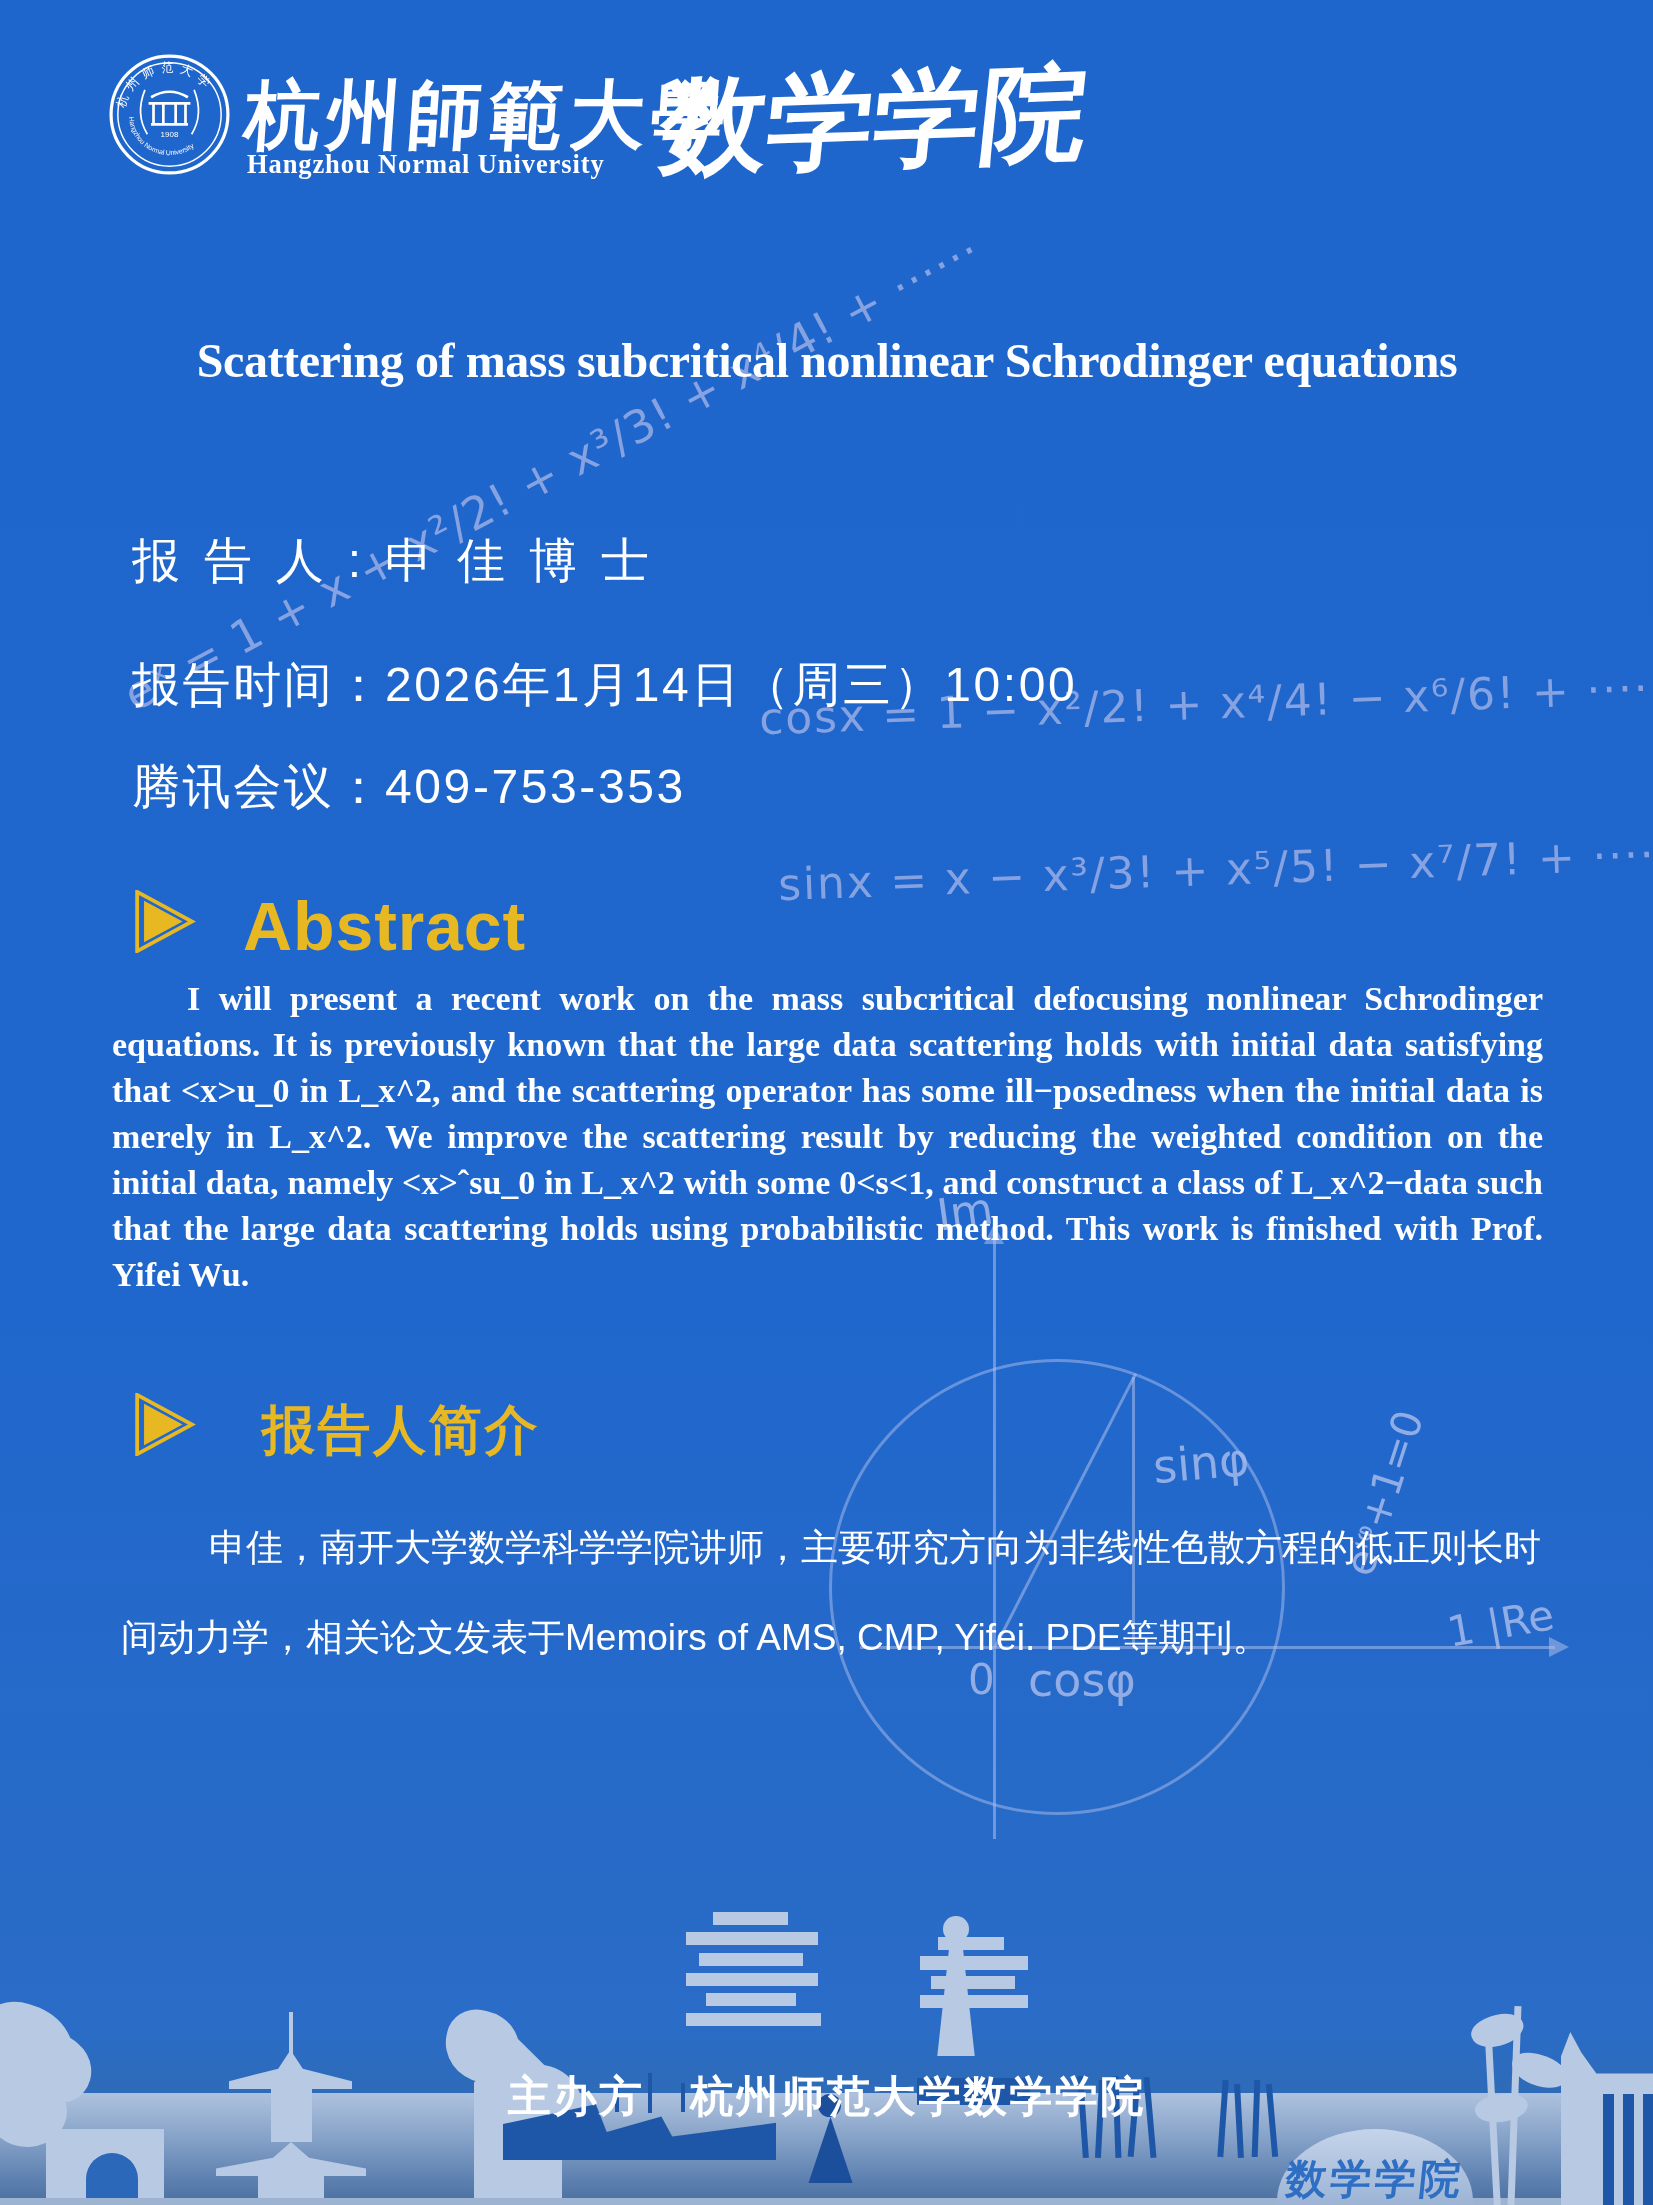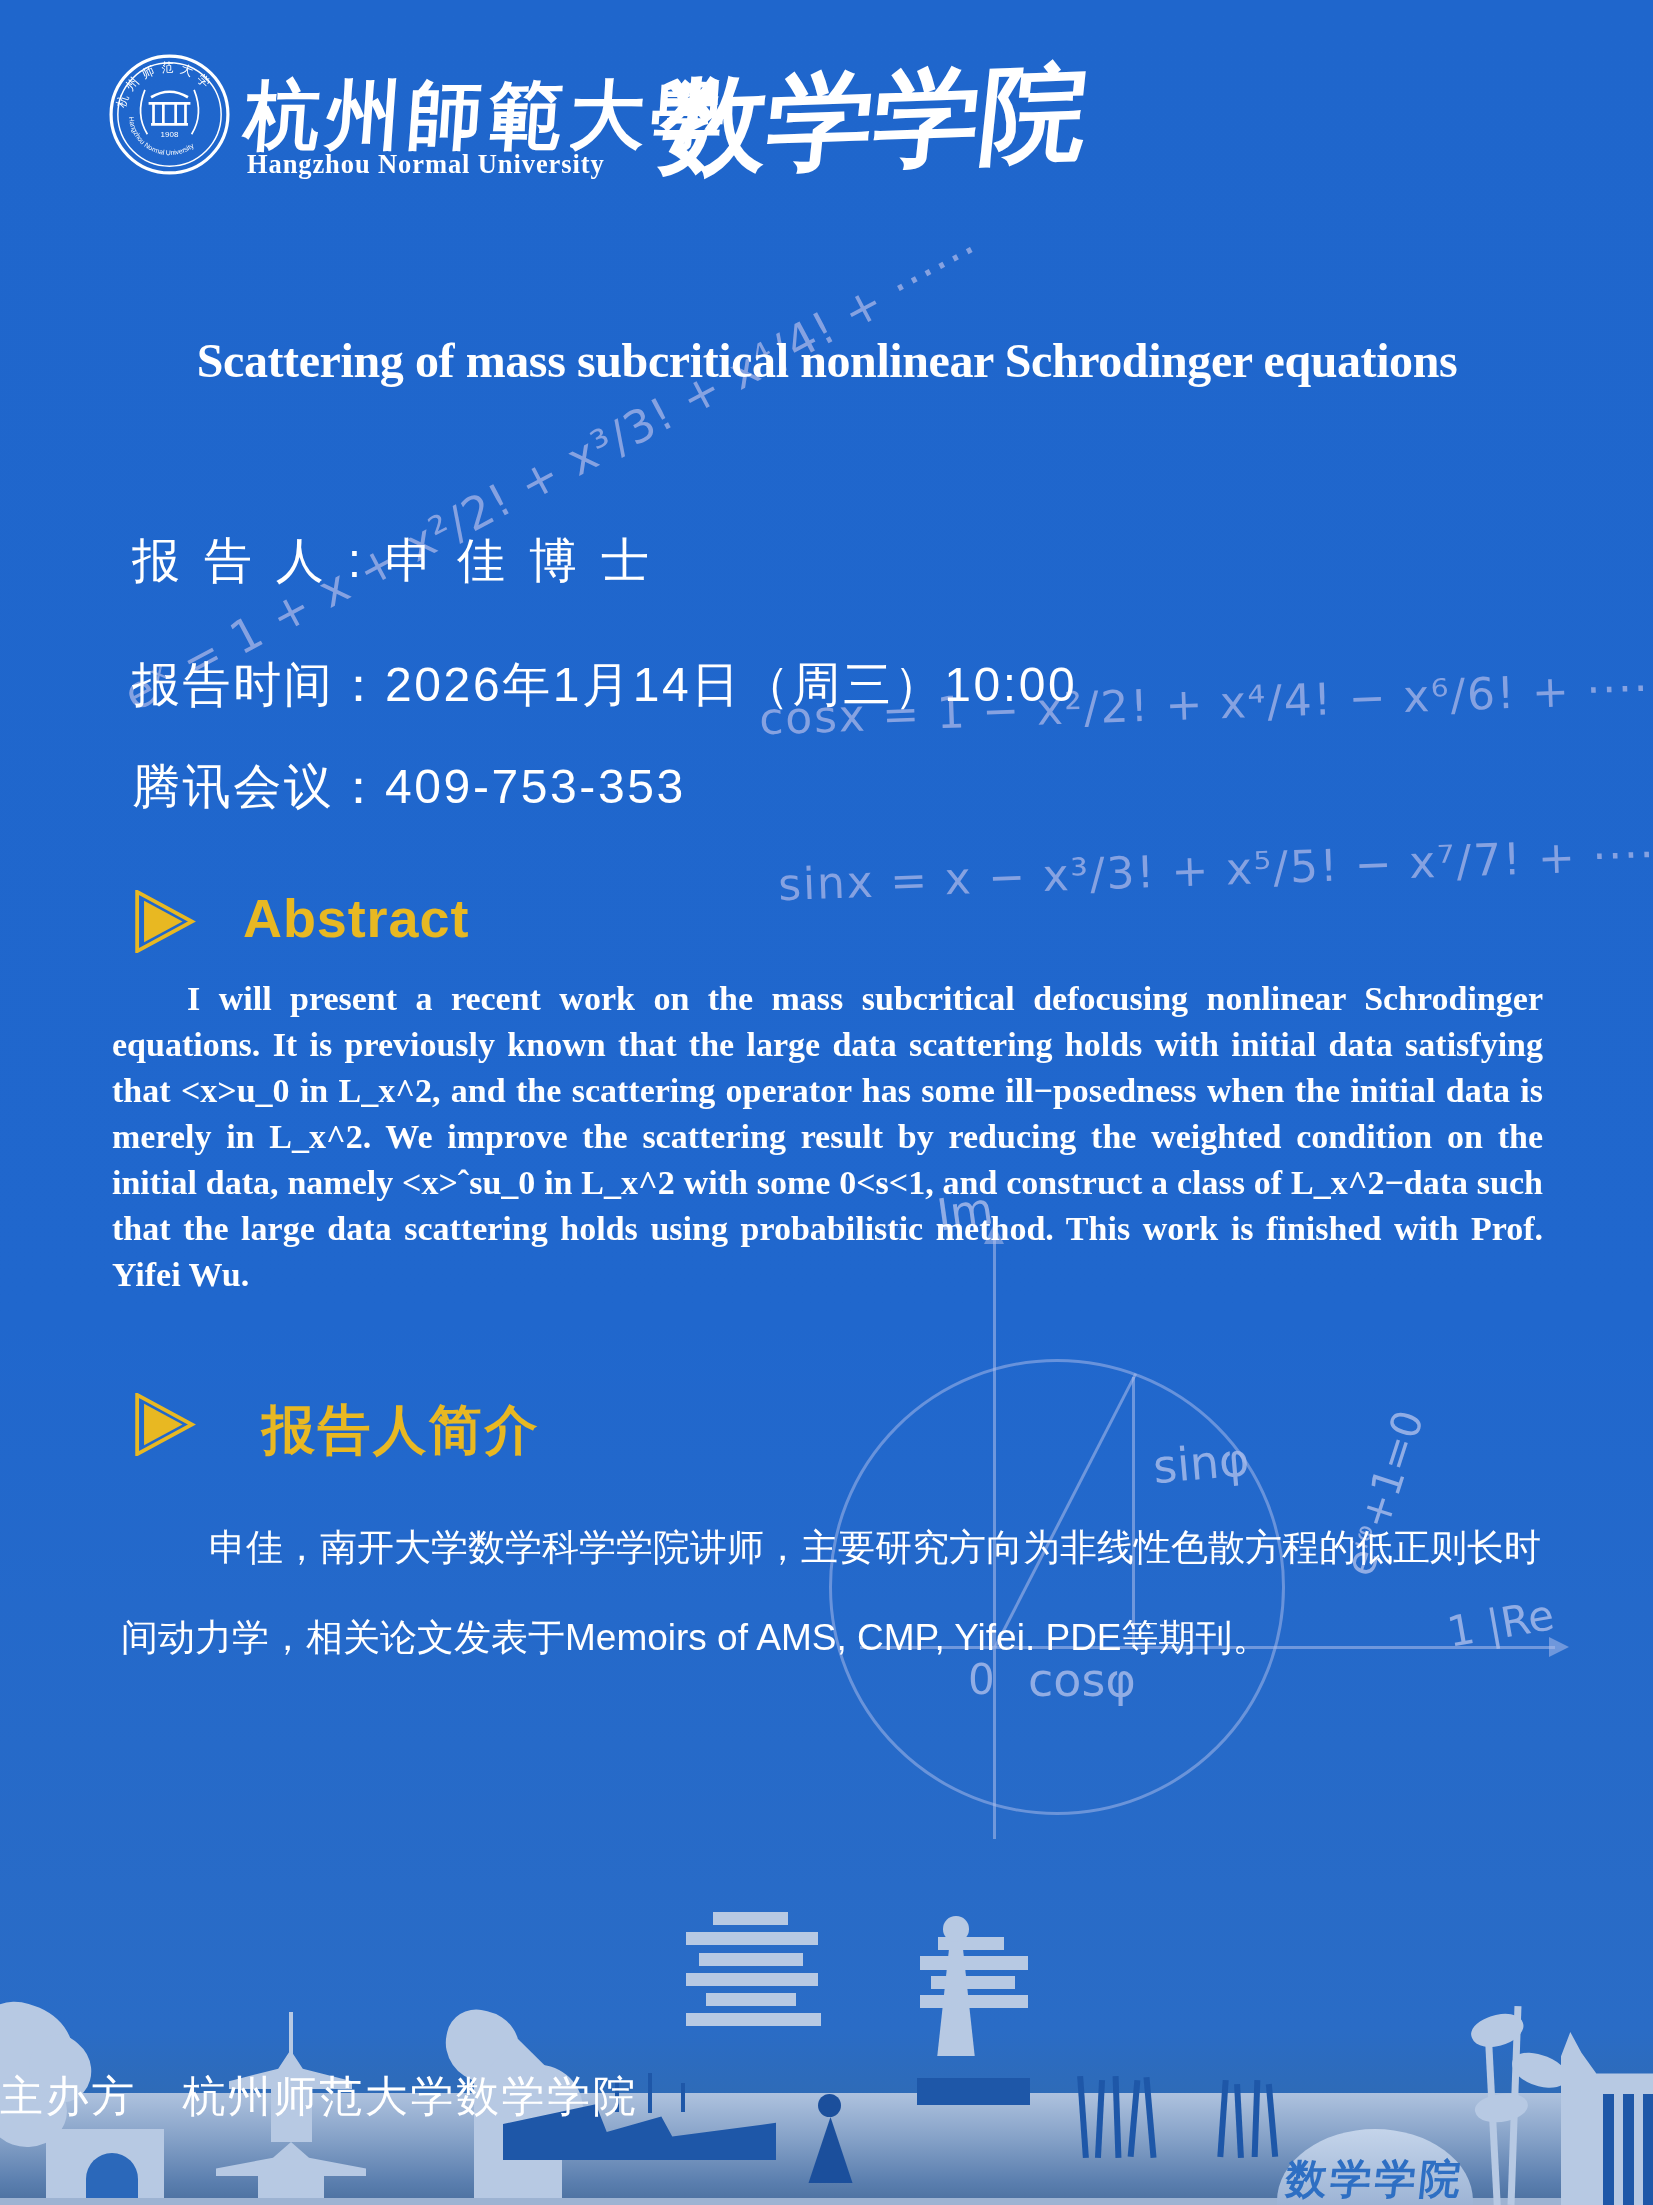--- a/index.html
+++ b/index.html
@@ -26,21 +26,21 @@
   
   .info{color:#fff; left:132px; font-size:48px; letter-spacing:2.6px; white-space:nowrap;}
   .info-speaker{top:529px; letter-spacing:5.3px;}
   .info-time{top:644px;margin-top:9px;}
   .info-meeting{top:755px;}
   
   .tri-icon{width:67px; height:63px;}
   .tri-abstract{left:132px; top:890px;}
   .tri-bio{left:132px; top:1393px;}
   .sec-label{color:#e8b822; font-weight:bold;}
-  .abstract-label{left:243px; top:887px; font-size:54px; letter-spacing:0.9px;}
+  .abstract-label{left:243px; top:887px; font-size:68px; letter-spacing:0.9px;}
   .bio-label{left:243px; top:1395px; font-size:53px; letter-spacing:2.6px;margin-left:19px;}
   
   .abstract-body{left:112px; top:976px; width:1431px; color:#fff;
       font-family:"Liberation Serif",serif; font-weight:bold; font-size:34px;
       line-height:46px; text-align:justify; text-indent:75px; margin:0;}
   .bio-body{left:121px; top:1503px; width:1447px; color:#fff; font-size:37px;
       line-height:90px; text-indent:88px; margin:0;}
   
   .hw{color:rgba(160,177,230,0.8); font-family:"DejaVu Sans",sans-serif; white-space:nowrap;}
   .hw-exp{left:115px; top:675px; font-size:45px; transform:rotate(-28deg); transform-origin:left top; letter-spacing:1.3px;}
@@ -62,22 +62,22 @@
   .lbl-euler{left:1299px; top:1469px; font-size:41px; transform:rotate(-72deg);}
   .lbl-onere{left:1447px; top:1599px; font-size:42px; transform:rotate(-10deg);}
   
   .band{left:0; top:2093px; width:1654px; height:112px;
         background:linear-gradient(180deg,#aec2de 0%,#86a2c8 40%,#5a7eae 80%,#4a6f9e 100%);}
   .band-edge{left:0; top:2198px; width:1654px; height:7px; background:#9db3d2;}
   .sil{background:#b7c9e3;}
   .sil-dark{background:#1e57a8;}
   .tree-blob{border-radius:45% 60% 50% 62%;}
   .bar{position:absolute; left:0; background:#b7c9e3; height:13.2px;}
-  .organizer{left:0; top:2068px; width:1654px; color:#fff;
-      font-weight:normal; font-size:43px; letter-spacing:2.6px; z-index:30;}
+  .organizer{left:0; top:2068px; width:1654px; text-align:center; color:#fff;
+      font-weight:bold; font-size:43px; letter-spacing:2.6px; z-index:30;}
   .stone{left:1277px; top:2129px; width:196px; height:76px; z-index:22;
       background:linear-gradient(180deg,#c4d4ea,#9db4d5);
       border-radius:50% 50% 0 0 / 95% 95% 0 0; text-align:center;}
   .stone-text{margin-top:23px; display:inline-block; font-size:41px; font-weight:bold; color:#2e6fc3;
       transform:skewX(-6deg); font-family:"DejaVu Serif",serif; letter-spacing:3.5px;}
 </style>
 </head>
 <body>
 
 <div class="poster">

